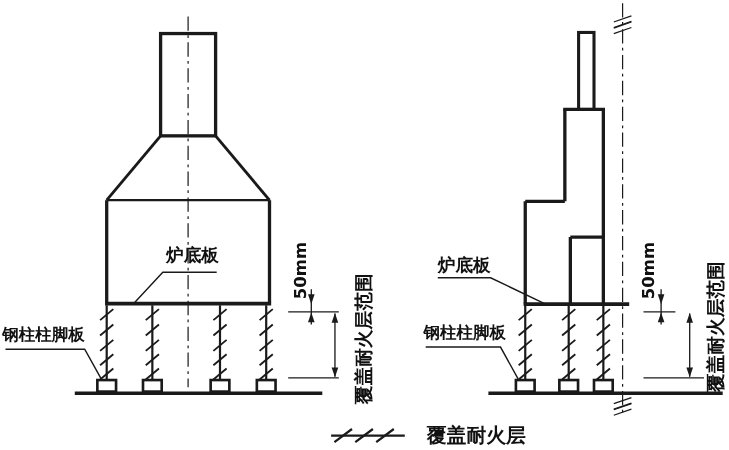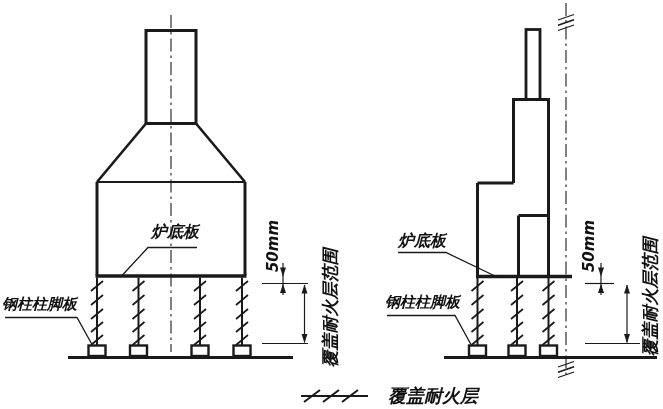--- a/index.html
+++ b/index.html
@@ -1,17 +1,17 @@
 <!DOCTYPE html>
 <html><head>
 <meta charset="utf-8">
 <style>
   html,body{margin:0;padding:0;background:#fff;}
   .canvas{position:relative;width:663px;height:409px;background:#fff;overflow:hidden;
-          font-family:"DejaVu Sans",sans-serif;font-style:italic;}
+          font-family:"DejaVu Sans",sans-serif;}
   svg{position:absolute;left:0;top:0;}
   svg text{fill:#111;font-family:"DejaVu Sans","Liberation Sans",sans-serif;font-weight:bold;}
   .t-label{font-size:16px;}
   .t-small{font-size:15px;}
   .t-dim{font-size:15px;}
   .t-range{font-size:17px;}
   .t-legend{font-size:18px;}
   .ln{stroke:#1a1a1a;fill:none;}
   .w1{stroke-width:1.2px;}
   .w2{stroke-width:2px;}

